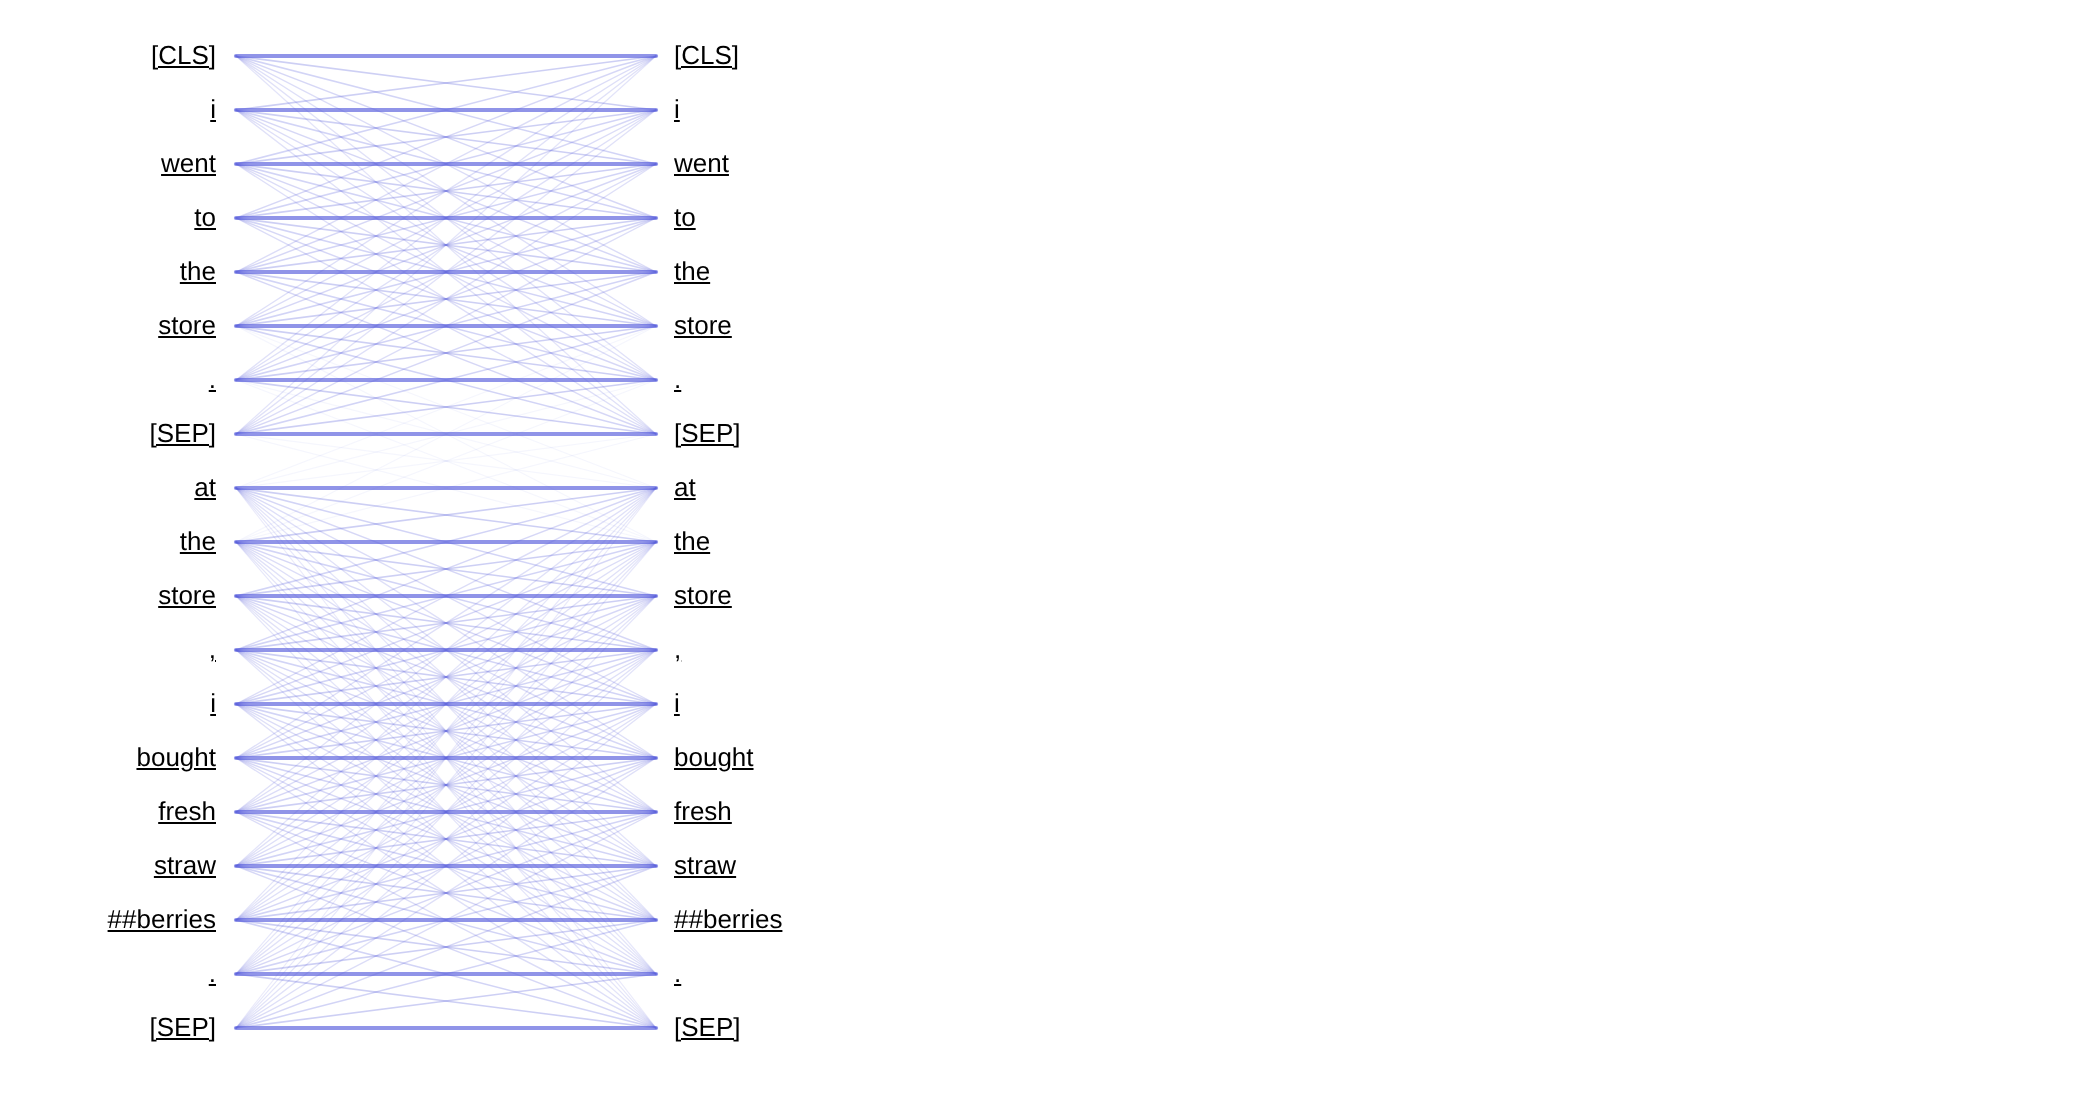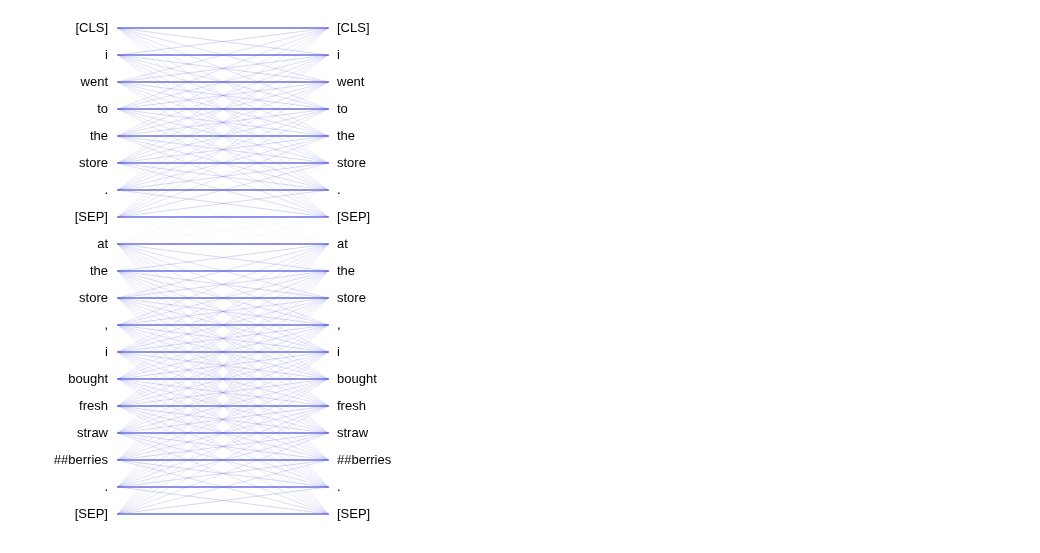--- a/index.html
+++ b/index.html
@@ -19,20 +19,21 @@
     top: 0;
     width: 1040px;
     height: 553px;
     pointer-events: none;
   }
   .token {
     position: absolute;
     white-space: nowrap;
     line-height: 1;
     pointer-events: none;
+    text-decoration: underline;
   }
   .left-col .token { text-align: right; }
   .right-col .token { text-align: left; }
 </style>
 </head>
 <body>
 
 <svg class="viz" id="svg-lines">
     <line x1="118" y1="28" x2="328" y2="28" stroke="#5a5fdc" stroke-width="2.12" stroke-opacity="0.67" stroke-linecap="round"></line>
     <line x1="118" y1="28" x2="328" y2="55" stroke="#5a5fdc" stroke-width="0.81" stroke-opacity="0.30" stroke-linecap="round"></line>

